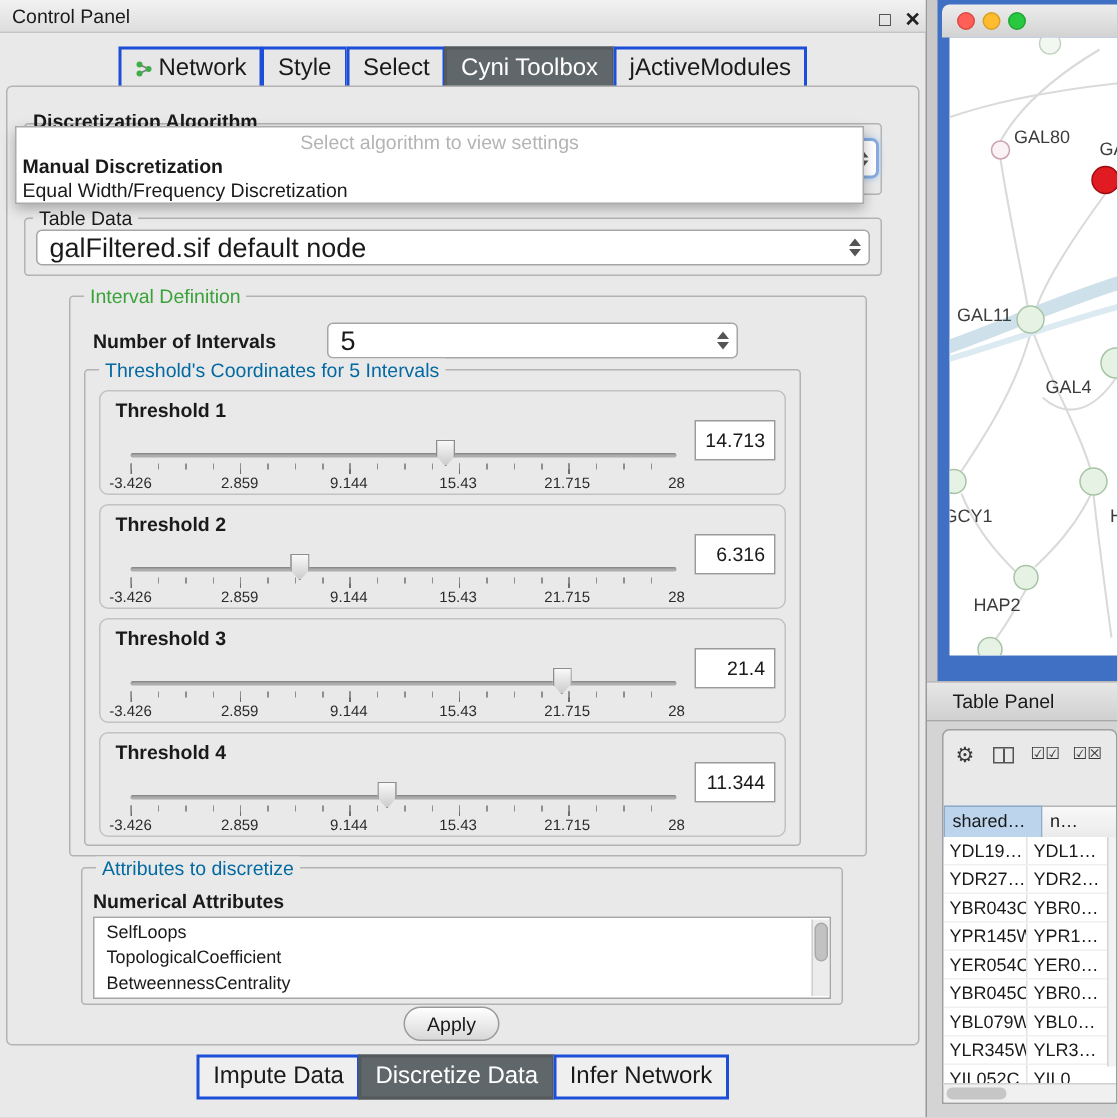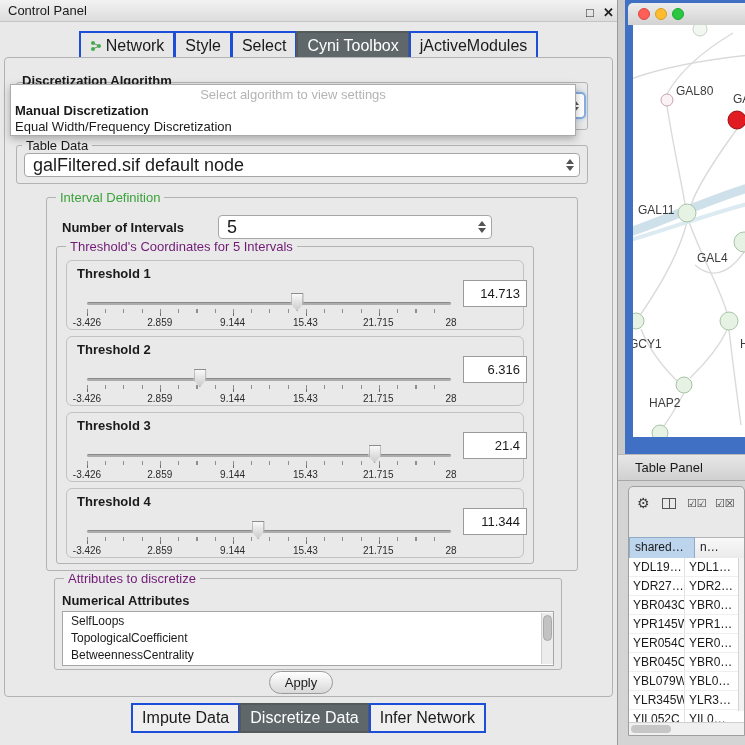--- a/index.html
+++ b/index.html
@@ -11,21 +11,21 @@
   
   .ctrl{left:0;top:0;width:618px;height:745px;background:#e9e9e9;border-right:1px solid #9a9a9a}
   .titlebar{left:0;top:0;right:0;height:22px;background:linear-gradient(#f2f2f2,#dddddd);border-bottom:1px solid #c4c4c4;font-size:13px;line-height:22px;padding-left:8px}
   .winicon{position:absolute;top:2px;font-size:13px;color:#222;cursor:default}
   .toptabs{left:0;top:31px;width:618px;display:flex;justify-content:center}
   .tab{border:2px solid #1d4ed8;margin-left:-1px;padding:4px 9px;font-size:16px;background:#e7e7e7;white-space:nowrap;display:flex;align-items:center;gap:4px}
   .tab.sel{background:#5f676a;color:#fff;border-color:#54595b}
   .mainpanel{left:4px;top:57px;width:609px;height:640px;border:1px solid #b3b3b3;border-radius:4px;background:#e9e9e9}
   .groupbox{position:absolute;border:1px solid #b3b3b3;border-radius:3px}
   .grouptitle{position:absolute;font-size:13px;background:#e9e9e9;padding:0 4px;white-space:nowrap}
-  .green{color:#3aa23a}.blue{color:#701a75}
+  .green{color:#3aa23a}.blue{color:#0369a1}
 
   .combo{position:absolute;background:#fff;border:1px solid #a6a6a6;border-radius:4px;font-size:18px;padding-left:8px}
   .stepper{position:absolute;right:5px;top:50%;transform:translateY(-50%);display:flex;flex-direction:column;gap:2px}
   .stepper i{display:block;width:0;height:0;border-left:4px solid transparent;border-right:4px solid transparent}
   .stepper .up{border-bottom:5px solid #555}
   .stepper .dn{border-top:5px solid #555}
   .focusring{border:2px solid #86abdf;box-shadow:0 0 4px #a7c6ec;border-radius:5px}
 
   .popup{left:10px;top:84px;width:566px;height:52px;background:#fff;border:1px solid #ababab;box-shadow:0 3px 8px rgba(0,0,0,.28);z-index:6;font-size:13px}
   .popup .ph{text-align:center;color:#b4b4b4;padding-top:2px;height:17px}
@@ -34,21 +34,21 @@
   
   .thpanel{position:absolute;left:66px;width:458px;height:70px;border:1px solid #c2c2c2;border-radius:6px;background:#e9e9e9}
   .th-label{position:absolute;left:10px;top:5px;font-weight:bold;font-size:13px}
   .slider{position:absolute;left:20px;top:28px;width:364px;height:40px}
   .groove{position:absolute;left:0;right:0;top:13px;height:3px;background:#adadad;border-top:1px solid #8a8a8a;border-radius:2px}
   .slider-thumb{position:absolute;top:4px;width:13px;height:18px;transform:translateX(-50%);background:linear-gradient(#fcfcfc,#c9c9c9);box-shadow:inset 0 0 0 1px #8d8d8d;clip-path:polygon(0 0,100% 0,100% 60%,50% 100%,0 60%)}
   .ticks-minor{position:absolute;left:0;right:-1px;top:20px;height:4px;background:repeating-linear-gradient(90deg,#8e8e8e 0 1px,transparent 1px 5%)}
   .ticks-major{position:absolute;left:0;right:-1px;top:20px;height:7px;background:repeating-linear-gradient(90deg,#6e6e6e 0 1px,transparent 1px 20%)}
   .tick-labels{position:absolute;left:0;right:0;top:28px;height:12px}
   .tick-label{position:absolute;transform:translateX(-50%);font-size:10px;color:#2b2b2b;white-space:nowrap}
-  .value-box{position:absolute;left:396px;top:19px;width:64px;height:27px;background:#fff;border:1px solid #9a9a9a;font-size:13px;text-align:right;line-height:25px;padding-right:6px}
+  .value-box{position:absolute;left:396px;top:19px;width:54px;height:27px;background:#fff;border:1px solid #9a9a9a;font-size:13px;text-align:right;line-height:25px;padding-right:6px}
 
   .listbox{left:62px;top:611px;width:492px;height:55px;background:#fff;border:1px solid #a6a6a6;overflow:hidden;font-size:12px}
   .listbox .li{padding:2px 0 1px 8px;height:17px;white-space:nowrap}
   .vsb{position:absolute;top:1px;bottom:1px;width:12px;background:#ececec;border-left:1px solid #cfcfcf}
   .vsb .thumb{position:absolute;left:1px;right:1px;top:2px;height:26px;background:#c2c2c2;border-radius:6px;border:1px solid #a9a9a9}
 
   .applybtn{left:269px;top:671px;width:64px;height:23px;border:1px solid #9a9a9a;border-radius:12px;background:linear-gradient(#ffffff,#d8d8d8);font-size:13px;text-align:center;line-height:21px}
   .bottabs{left:0;top:703px;width:618px;display:flex;justify-content:center}
 
   

